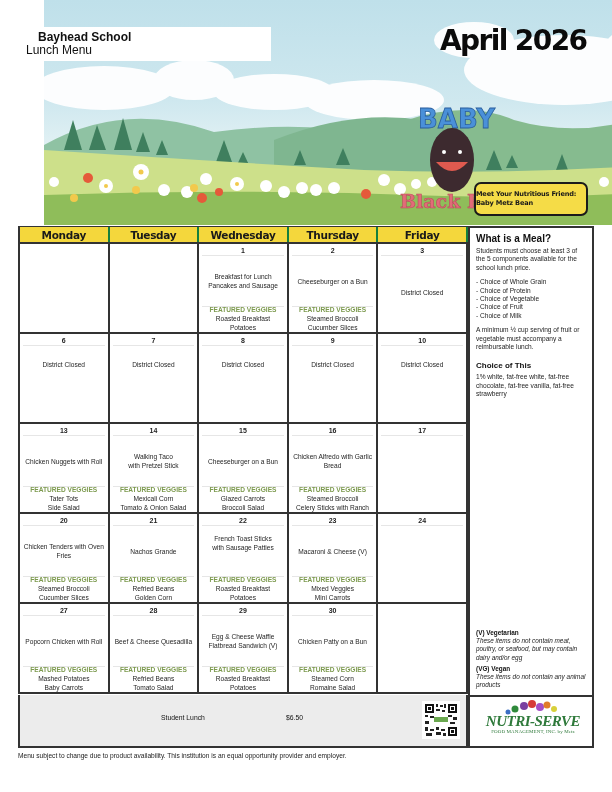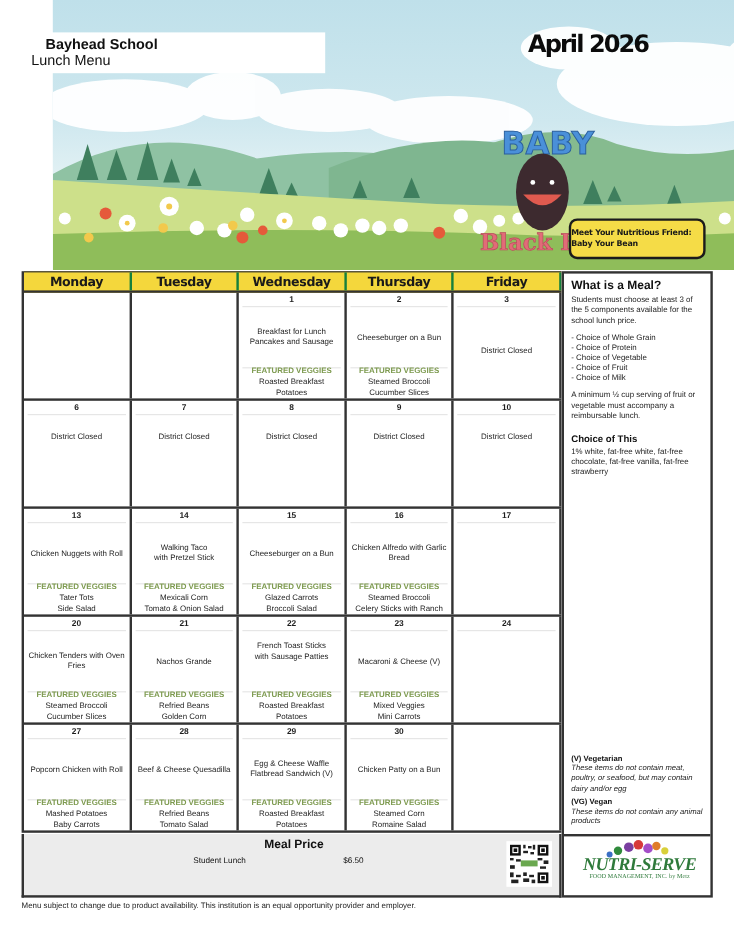--- a/index.html
+++ b/index.html
@@ -9,21 +9,21 @@
   
   .header-art { position: absolute; left: 0; top: 0; width: 612px; height: 225px; overflow: hidden;
     background: linear-gradient(#bfe0ea 0%, #cfe8ef 45%, #e6f3f5 70%); margin-left: 44px; }
   .header-art svg { position: absolute; left: 0; top: 0; }
 
   .school-box { position: absolute; left: 18px; top: 27px; width: 253px; height: 34px; background: #ffffff; padding: 4px 8px; }
   .school-name { font-weight: bold; font-size: 12px; line-height: 13px; padding-left: 12px; }
   .school-sub { font-size: 12px; line-height: 13px; }
 
   .month-title { position: absolute; left: 440px; top: 24px; font-family: "DejaVu Sans", sans-serif; font-weight: bold;
-    font-size: 20px; letter-spacing: -1.6px; color: #0b0b0b; }
+    font-size: 28px; letter-spacing: -1.6px; color: #0b0b0b; }
 
   .friend-badge { position: absolute; left: 474px; top: 182px; width: 114px; height: 34px; background: #f5dc47;
     border: 2px solid #1b1b1b; border-radius: 7px; font-family: "DejaVu Sans", sans-serif;
     font-weight: bold; font-size: 6.6px; line-height: 9px; padding-top: 6px; color: #1a1a1a; letter-spacing: -0.2px; }
 
   
   .calendar { position: absolute; left: 18px; top: 226px; width: 450px; border-left: 2px solid #333; }
   .day-headers { display: flex; height: 18px; background: #f4d73c; border-top: 1px solid #333; border-bottom: 2px solid #333; }
   .day-header { width: 90px; text-align: center; font-family: "DejaVu Sans", sans-serif; font-weight: bold; font-size: 10.5px;
     line-height: 16px; border-right: 2px solid #15803d; color: #1a1a1a; letter-spacing: -0.3px; }
@@ -156,21 +156,21 @@
 
 <div class="school-box">
   <div class="school-name">Bayhead School</div>
   <div class="school-sub">Lunch Menu</div>
 </div>
 
 <div class="month-title">April 2026</div>
 
 <div class="friend-badge">
   <div>Meet Your Nutritious Friend:</div>
-  <div>Baby Your Bean</div>
+  <div>Baby Metz Bean</div>
 </div>
 
 <div class="calendar">
   <div class="day-headers">
     <div class="day-header">Monday</div>
     <div class="day-header">Tuesday</div>
     <div class="day-header">Wednesday</div>
     <div class="day-header">Thursday</div>
     <div class="day-header">Friday</div>
   </div>
@@ -355,21 +355,20 @@
           <div class="cell-veg-label">FEATURED VEGGIES</div>
           <div class="cell-veg-items">Steamed Corn
 Romaine Salad</div>
         </div>
         <div class="cell"></div>
       </div>
     </div>
 </div>
 
 <div class="price-row">
-  <div class="price-title">Meal Price</div>
   <div class="price-label">Student Lunch</div>
   <div class="price-value">$6.50</div>
   <div class="qr">
     <svg width="34" height="34" viewBox="0 0 34 34">
       <rect width="34" height="34" fill="#fff"></rect>
       <rect x="1" y="1" width="9" height="9" fill="#111"></rect>
         <rect x="3" y="3" width="5" height="5" fill="#fff"></rect>
         <rect x="4" y="4" width="3" height="3" fill="#111"></rect>
       <rect x="24" y="1" width="9" height="9" fill="#111"></rect>
         <rect x="26" y="3" width="5" height="5" fill="#fff"></rect>

